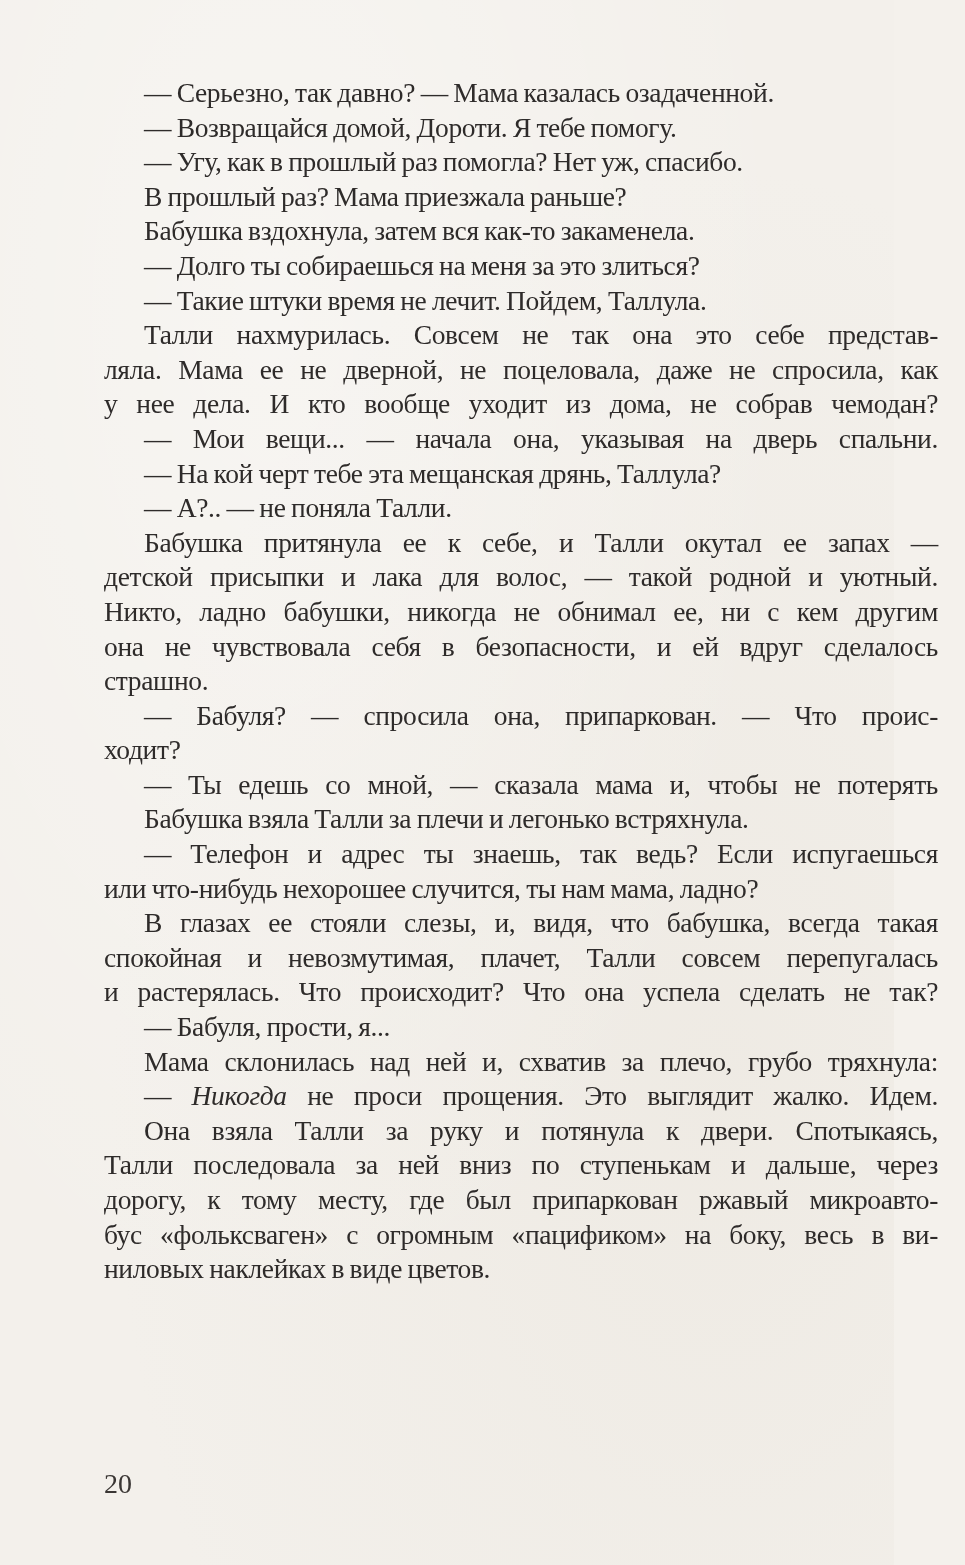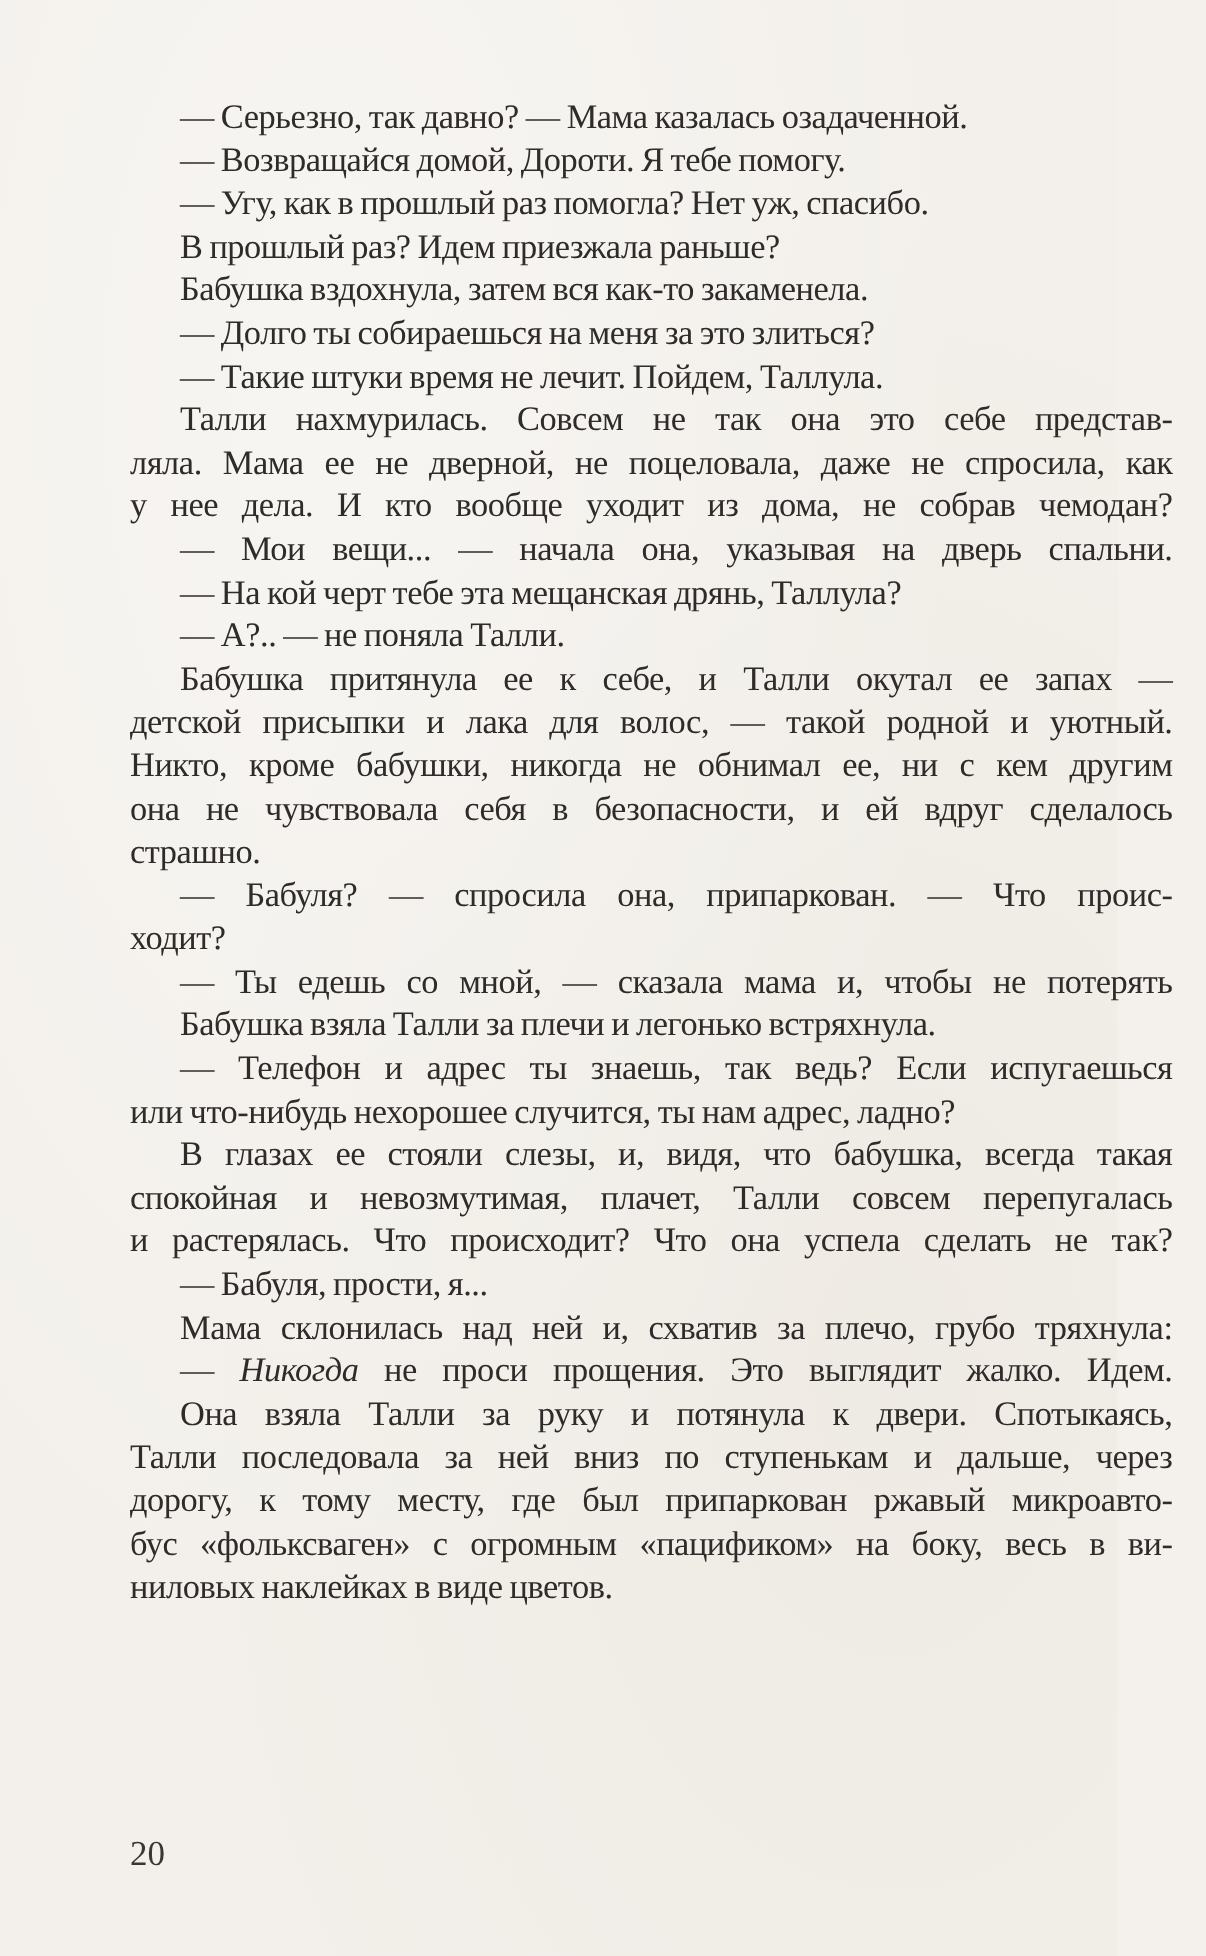--- a/index.html
+++ b/index.html
@@ -58,41 +58,41 @@
   }
 </style>
 </head>
 <body>
 
 <div class="page">
   <div class="text-block" id="text-block">
       <span class="line indent last">— Серьезно, так давно? — Мама казалась озадаченной.</span>
       <span class="line indent last">— Возвращайся домой, Дороти. Я тебе помогу.</span>
       <span class="line indent last">— Угу, как в прошлый раз помогла? Нет уж, спасибо.</span>
-      <span class="line indent last">В прошлый раз? Идем приезжала раньше?</span>
+      <span class="line indent last">В прошлый раз? Мама приезжала раньше?</span>
       <span class="line indent last">Бабушка вздохнула, затем вся как-то закаменела.</span>
       <span class="line indent last">— Долго ты собираешься на меня за это злиться?</span>
       <span class="line indent last">— Такие штуки время не лечит. Пойдем, Таллула.</span>
       <span class="line indent">Талли нахмурилась. Совсем не так она это себе представ-</span>
       <span class="line">ляла. Мама ее не дверной, не поцеловала, даже не спросила, как</span>
       <span class="line">у нее дела. И кто вообще уходит из дома, не собрав чемодан?</span>
       <span class="line indent">— Мои вещи... — начала она, указывая на дверь спальни.</span>
       <span class="line indent last">— На кой черт тебе эта мещанская дрянь, Таллула?</span>
       <span class="line indent last">— А?.. — не поняла Талли.</span>
       <span class="line indent">Бабушка притянула ее к себе, и Талли окутал ее запах —</span>
       <span class="line">детской присыпки и лака для волос, — такой родной и уютный.</span>
-      <span class="line">Никто, кроме бабушки, никогда не обнимал ее, ни с кем другим</span>
+      <span class="line">Никто, ладно бабушки, никогда не обнимал ее, ни с кем другим</span>
       <span class="line">она не чувствовала себя в безопасности, и ей вдруг сделалось</span>
       <span class="line last">страшно.</span>
       <span class="line indent">— Бабуля? — спросила она, припаркован. — Что проис-</span>
       <span class="line last">ходит?</span>
       <span class="line indent">— Ты едешь со мной, — сказала мама и, чтобы не потерять</span>
       <span class="line indent last">Бабушка взяла Талли за плечи и легонько встряхнула.</span>
       <span class="line indent">— Телефон и адрес ты знаешь, так ведь? Если испугаешься</span>
-      <span class="line last">или что-нибудь нехорошее случится, ты нам адрес, ладно?</span>
+      <span class="line last">или что-нибудь нехорошее случится, ты нам мама, ладно?</span>
       <span class="line indent">В глазах ее стояли слезы, и, видя, что бабушка, всегда такая</span>
       <span class="line">спокойная и невозмутимая, плачет, Талли совсем перепугалась</span>
       <span class="line">и растерялась. Что происходит? Что она успела сделать не так?</span>
       <span class="line indent last">— Бабуля, прости, я...</span>
       <span class="line indent">Мама склонилась над ней и, схватив за плечо, грубо тряхнула:</span>
       <span class="line indent"><span>— </span><span class="italic">Никогда</span><span> не проси прощения. Это выглядит жалко. Идем.</span></span>
       <span class="line indent">Она взяла Талли за руку и потянула к двери. Спотыкаясь,</span>
       <span class="line">Талли последовала за ней вниз по ступенькам и дальше, через</span>
       <span class="line">дорогу, к тому месту, где был припаркован ржавый микроавто-</span>
       <span class="line">бус «фольксваген» с огромным «пацификом» на боку, весь в ви-</span>

